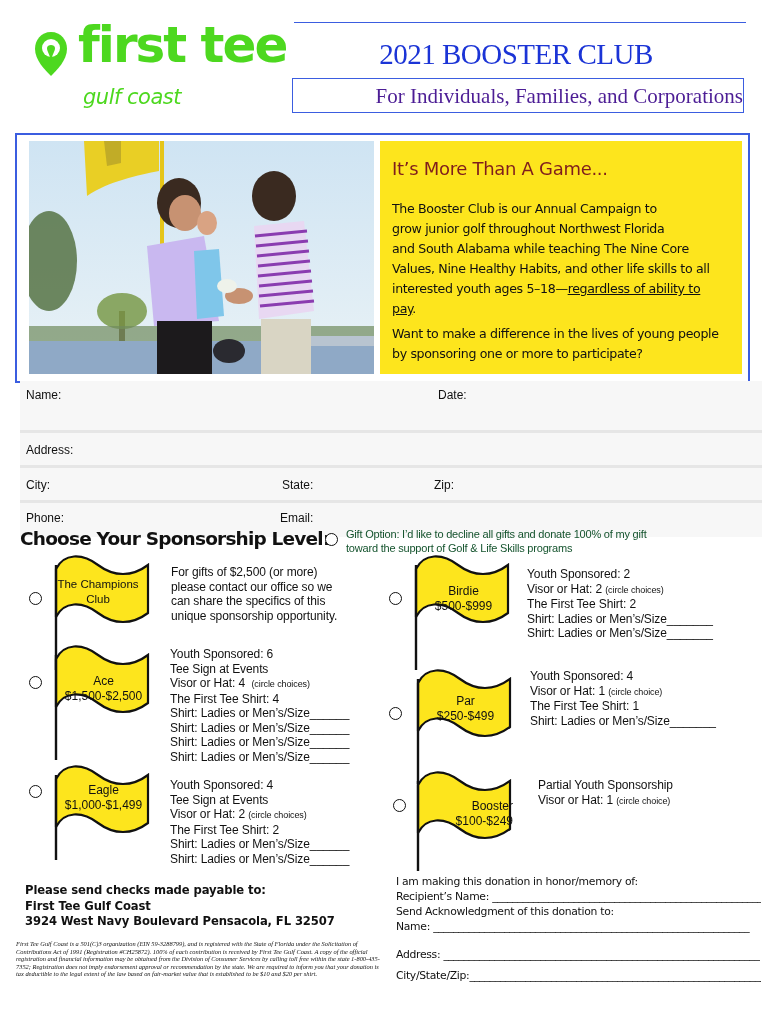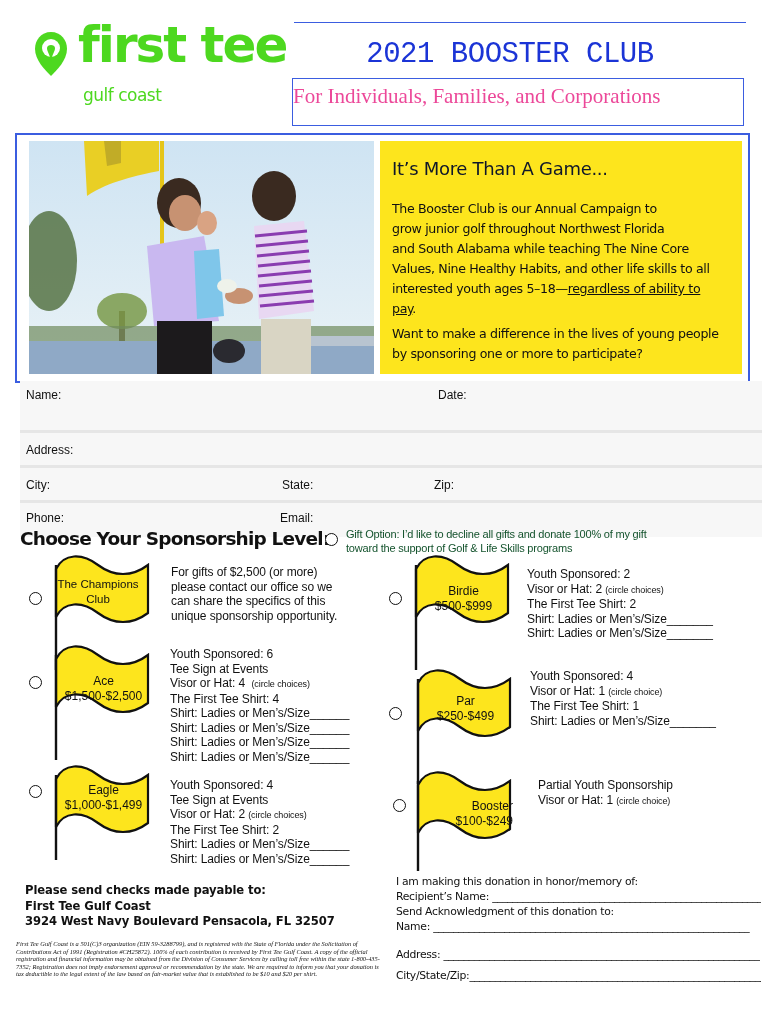--- a/index.html
+++ b/index.html
@@ -2,32 +2,32 @@
 <html><head>
 <meta charset="utf-8">
 <style>
   html, body { margin:0; padding:0; background:#ffffff; }
   body { width:770px; height:1024px; position:relative; overflow:hidden; font-family:"Liberation Sans", sans-serif; color:#111; }
   .abs { position:absolute; }
 
   
   .logo-mark { left:33px; top:30px; width:36px; height:48px; }
   .logo-text { left:78px; top:20px; font-family:"DejaVu Sans", sans-serif; font-weight:bold; font-size:50px; letter-spacing:-2px; color:#4dd81f; line-height:1; }
-  .logo-sub { left:83px; top:85px; font-family:"DejaVu Sans", sans-serif; font-size:17px; color:#4dd81f; letter-spacing:-0.5px; }
+  .logo-sub { left:83px; top:85px; font-family:"DejaVu Sans", sans-serif; font-size:21px; color:#4dd81f; letter-spacing:-0.5px;font-style:italic; }
 
   
   .title-rule { left:294px; top:22px; width:452px; height:1px; background:#3b5de0; }
-  .title { left:284px; top:38px; width:452px; text-align:center; font-family:Liberation Mono, monospace; font-size:29px; color:#1b34d6; letter-spacing:-0.5px; }
-  .subtitle-box { left:292px; top:78px; width:452px; height:48px; border:1.5px solid #3b5de0; text-align:left; font-family:"Liberation Serif", serif; font-size:21px; color:#ec4899; line-height:34px; box-sizing:border-box; }
+  .title { left:290px; top:38px; width:452px; text-align:center; font-family:Liberation Serif, serif; font-size:29px; color:#1b34d6; letter-spacing:-0.5px; }
+  .subtitle-box { left:292px; top:78px; width:452px; height:35px; border:1.5px solid #3b5de0; text-align:right; font-family:"Liberation Serif", serif; font-size:21px; color:#4c1d95; line-height:34px; box-sizing:border-box; }
 
   
   .hero { left:15px; top:133px; width:735px; height:250px; border:2px solid #3b5de0; box-sizing:border-box; background:#fff; }
   .photo { left:29px; top:141px; width:345px; height:233px; overflow:hidden; }
   .yellow-panel { left:380px; top:141px; width:362px; height:233px; background:#fde51d; }
-  .hero-heading { left:392px; top:158px; font-family:"DejaVu Sans", sans-serif; font-size:18px; color:#0f172a; letter-spacing:-0.3px; }
+  .hero-heading { left:392px; top:158px; font-family:"DejaVu Sans", sans-serif; font-size:18px; color:#7f1d1d; letter-spacing:-0.3px; }
   .hero-body { left:392px; top:199px; width:345px; font-family:"DejaVu Sans", sans-serif; font-size:12.6px; line-height:20px; color:#111; letter-spacing:-0.35px; }
   .hero-body u { text-decoration:underline; }
   .hero-body2 { left:392px; top:324px; width:345px; font-family:"DejaVu Sans", sans-serif; font-size:12.6px; line-height:20px; color:#111; letter-spacing:-0.35px; }
 
   
   .form { left:20px; top:381px; width:742px; }
   .form-row { position:relative; background:#f7f7f7; border-bottom:3px solid #e6e6e6; box-sizing:border-box; }
   .form-row .lbl { position:absolute; font-size:12px; color:#111; }
 
   

